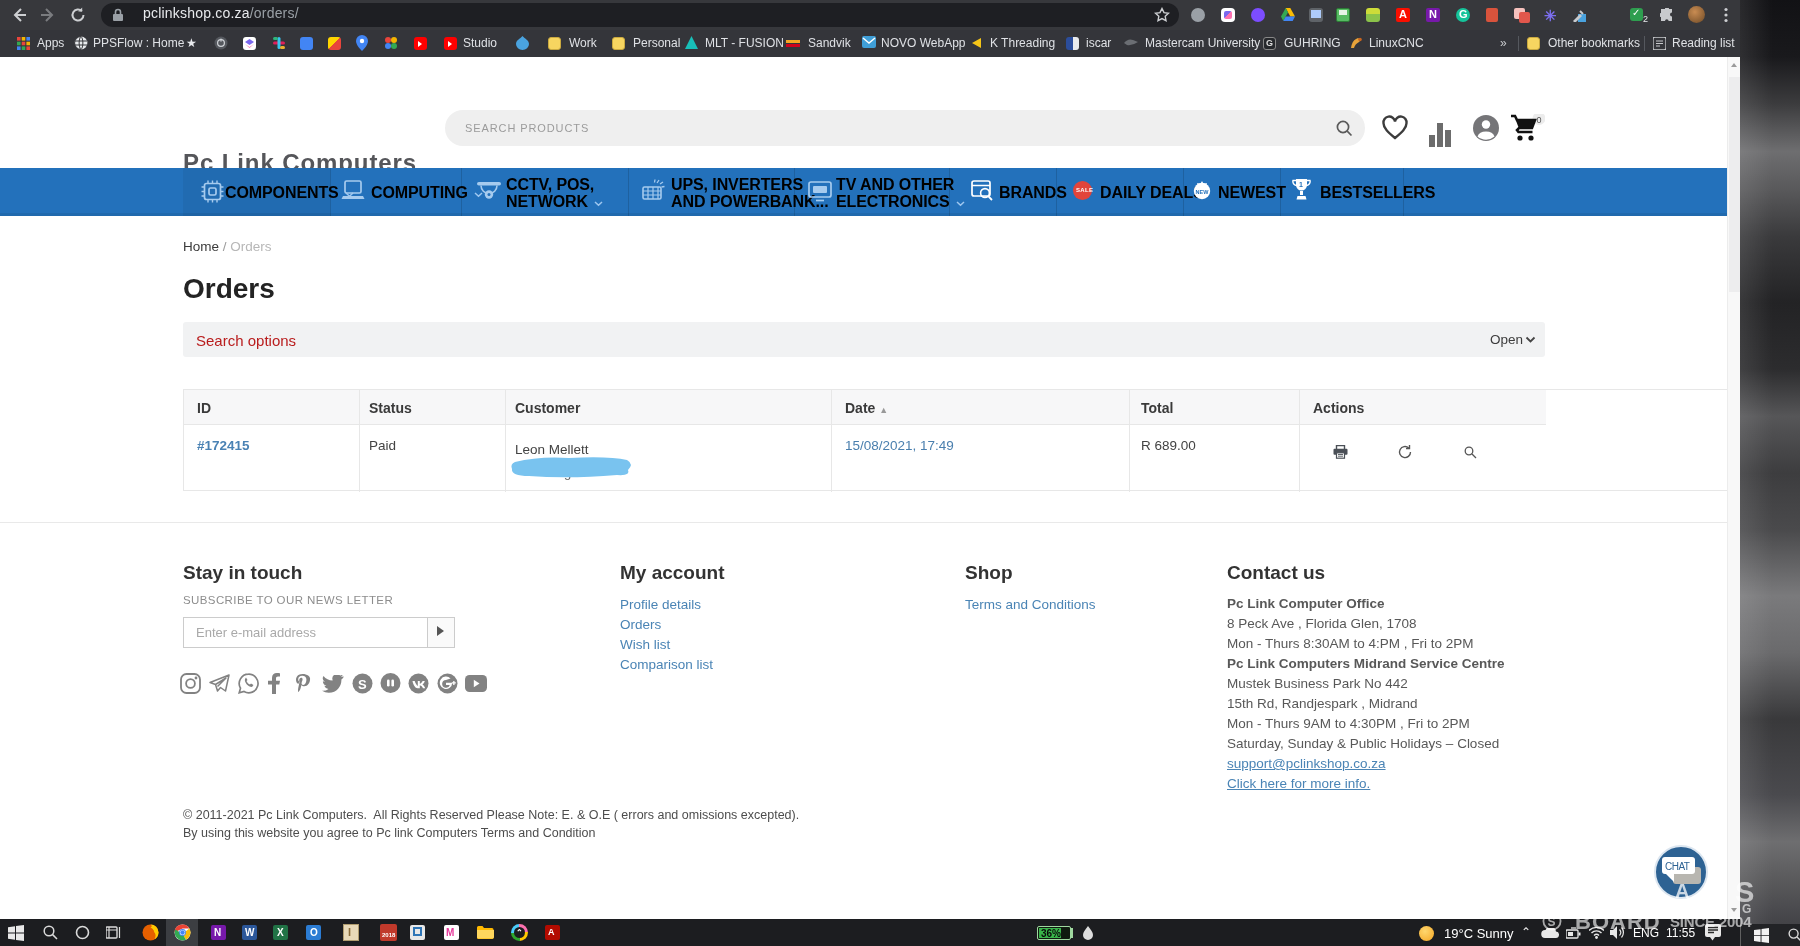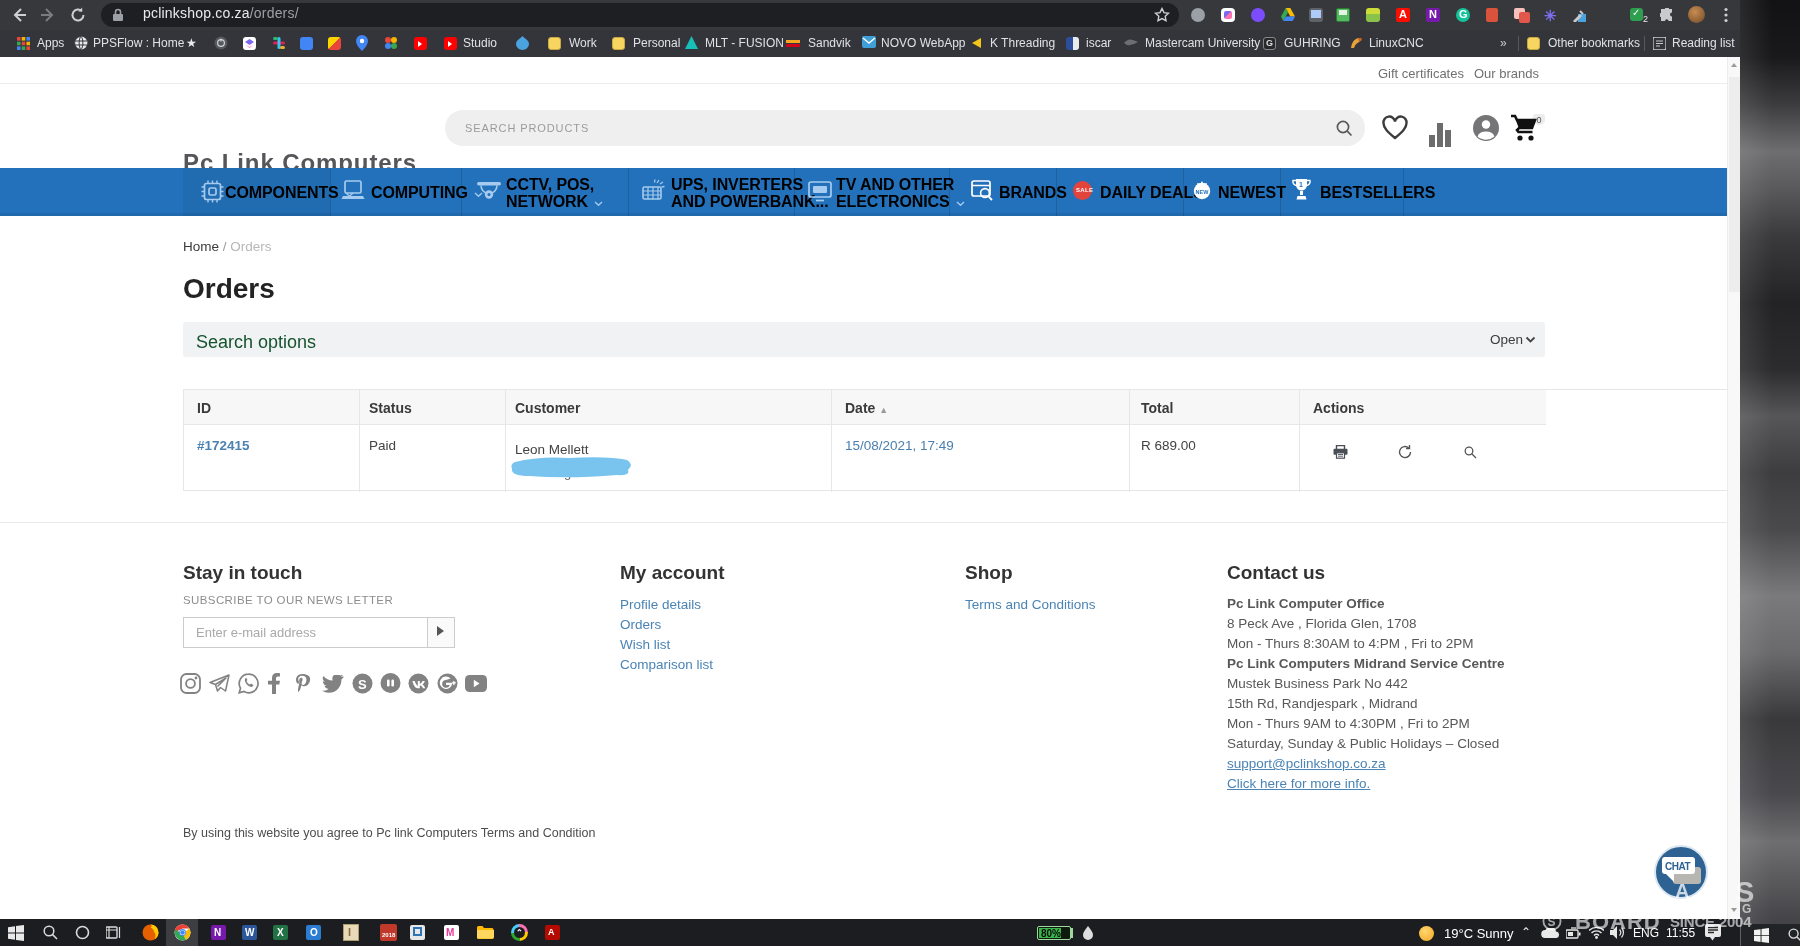--- a/index.html
+++ b/index.html
@@ -217,24 +217,20 @@
     <div class="bkico" style="left:1527px;background:#f7d560;border:1px solid #caa93f"></div>
     <div class="bkitem" style="left:1548px">Other bookmarks</div>
     <div class="abs" style="left:1644px;top:6px;width:1px;height:15px;background:#55585e"></div>
     <svg class="abs" style="left:1653px;top:7px" width="13" height="13" viewBox="0 0 13 13">
         <rect x="0" y="0" width="13" height="13" rx="2" fill="none" stroke="#c8cacd" stroke-width="1.3"></rect>
         <path d="M3 4h7M3 6.5h7M3 9h4" stroke="#c8cacd" stroke-width="1.1"></path>
       </svg>
     <div class="bkitem" style="left:1672px">Reading list</div>
   </div>
   <div id="page" class="abs">
-    <div id="topstrip">
-        <div class="toplink" style="left:1378px;top:9px">Gift certificates</div>
-        <div class="toplink" style="left:1474px;top:9px">Our brands</div>
-      </div>
     <div id="logo">Pc Link Computers</div>
     <div id="searchpill">
         <div id="searchtxt">SEARCH PRODUCTS</div>
       </div>
     <svg class="abs" style="left:1336px;top:63px" width="17" height="17" viewBox="0 0 17 17">
         <circle cx="7" cy="7" r="5.6" stroke="#5a5a5a" stroke-width="1.7" fill="none"></circle>
         <path d="M11.2 11.2 L15.5 15.5" stroke="#5a5a5a" stroke-width="1.7"></path>
       </svg>
     <svg class="abs" style="left:1381px;top:58px" width="28" height="26" viewBox="0 0 28 26">
         <path d="M14 23 C7 17 2.5 13 2.5 8.3 A5.8 5.8 0 0 1 14 6.5 A5.8 5.8 0 0 1 25.5 8.3 C25.5 13 21 17 14 23z" stroke="#3c3c3c" stroke-width="2.4" fill="none"></path>
@@ -330,21 +326,21 @@
     <svg class="abs" style="left:1292px;top:121px" width="19" height="24" viewBox="0 0 19 24">
         <path d="M4 1 h11 v6 a5.5 5.5 0 0 1-11 0z" fill="#fff"></path>
         <path d="M4 2.5 H1 a4 4 0 0 0 4 5 M15 2.5 h3 a4 4 0 0 1-4 5" stroke="#fff" stroke-width="1.4" fill="none"></path>
         <path d="M8 13 h3 v4 h-3z M5.5 18 h8 l1 3.5 h-10z" fill="#fff"></path>
         <text x="7" y="9" font-size="7" font-weight="bold" fill="#2371bb">1</text>
       </svg>
     <div class="navitem nav1" style="left:1320px">BESTSELLERS</div>
     <div class="bc" style="left:183px;top:182px"><span style="color:#3b3b3b">Home</span><span style="color:#9b9b9b"> / </span><span style="color:#b7b7b7">Orders</span></div>
     <div id="h1">Orders</div>
     <div id="sopts">
-      <div class="abs" style="left:13px;top:10px;font-size:18px;color:#14532d">Search options</div>
+      <div class="abs" style="left:13px;top:10px;font-size:15px;color:#b91c1c">Search options</div>
       <div class="abs" style="left:1307px;top:10px;font-size:13.5px;color:#3c3c3c">Open</div>
         <svg class="abs" style="left:1342px;top:14px" width="11" height="8" viewBox="0 0 11 8">
           <path d="M1.5 1.5 L5.5 5.5 L9.5 1.5" stroke="#444" stroke-width="1.8" fill="none"></path>
         </svg>
     </div>
     <div id="tbl">
       <div class="abs" style="left:0;top:34px;width:1362px;height:1px;background:#e7e7e7"></div>
       <div class="abs" style="left:0;top:0;width:1362px;height:34px;background:#f7f7f8"></div>
       <div class="vline" style="left:175px"></div>
         <div class="vline" style="left:321px"></div>
@@ -445,25 +441,26 @@
     <div class="ftxt" style="left:1227px;top:537px;font-weight:bold">Pc Link Computer Office</div>
     <div class="ftxt" style="left:1227px;top:557px">8 Peck Ave , Florida Glen, 1708</div>
     <div class="ftxt" style="left:1227px;top:577px">Mon - Thurs 8:30AM to 4:PM , Fri to 2PM</div>
     <div class="ftxt" style="left:1227px;top:597px;font-weight:bold">Pc Link Computers Midrand Service Centre</div>
     <div class="ftxt" style="left:1227px;top:617px">Mustek Business Park No 442</div>
     <div class="ftxt" style="left:1227px;top:637px">15th Rd, Randjespark , Midrand</div>
     <div class="ftxt" style="left:1227px;top:657px">Mon - Thurs 9AM to 4:30PM , Fri to 2PM</div>
     <div class="ftxt" style="left:1227px;top:677px">Saturday, Sunday &amp; Public Holidays – Closed</div>
     <div class="ftxt" style="left:1227px;top:697px;color:#4a84b5;text-decoration:underline">support@pclinkshop.co.za</div>
     <div class="ftxt" style="left:1227px;top:717px;color:#4a84b5;text-decoration:underline">Click here for more info.</div>
+    <div class="abs" style="left:183px;top:751px;font-size:12.5px;color:#4d4d4d">© 2011-2021 Pc Link Computers.&nbsp; All Rights Reserved Please Note: E. &amp; O.E ( errors and omissions excepted).</div>
     <div class="abs" style="left:183px;top:769px;font-size:12.5px;color:#4d4d4d">By using this website you agree to Pc link Computers Terms and Condition</div>
     <div id="chatw" class="abs" style="left:1654px;top:788px;width:54px;height:54px;border-radius:50%;background:#2d6293;border:2px solid #dce6f0"></div>
     <div class="abs" style="left:1673px;top:810px;width:28px;height:17px;background:#b8b6b0;border-radius:3px"></div>
     <div class="abs" style="left:1662px;top:800px;width:33px;height:17px;background:#fff;border-radius:3px"></div>
-    <div class="abs" style="left:1665px;top:804px;font-size:10px;font-weight:bold;color:#2d6293;letter-spacing:-.5px">CHAT</div>
+    <div class="abs" style="left:1665px;top:804px;font-size:10px;font-weight:normal;color:#2d6293;letter-spacing:-.5px">CHAT</div>
     <div class="abs" style="left:1665px;top:816px;width:0;height:0;border-top:9px solid #fff;border-left:9px solid transparent"></div>
     <div class="abs" style="left:1675px;top:823px;font-size:20px;font-weight:bold;color:rgba(255,255,255,.75)">A</div>
     <div id="sbar">
       <div class="abs" style="left:3px;top:6px;width:0;height:0;border-bottom:4.5px solid #9a9a9a;border-left:3.5px solid transparent;border-right:3.5px solid transparent"></div>
       <div class="abs" style="left:1px;top:20px;width:11px;height:215px;background:#ededee"></div>
       <div class="abs" style="left:3px;top:851px;width:0;height:0;border-top:4.5px solid #9a9a9a;border-left:3.5px solid transparent;border-right:3.5px solid transparent"></div>
     </div>
   </div>
   <div id="taskbar" class="abs">
     <svg class="abs" style="left:8px;top:6px" width="16" height="16" viewBox="0 0 16 16">
@@ -515,21 +512,21 @@
         <path d="M0 1.5 a1.5 1.5 0 0 1 1.5-1.5 h4 l1.5 2 h8 a1.5 1.5 0 0 1 1.5 1.5 v8 a1.5 1.5 0 0 1-1.5 1.5 h-13.5 a1.5 1.5 0 0 1-1.5-1.5z" fill="#ffb900"></path>
         <path d="M0 4 h17 v7 a1.5 1.5 0 0 1-1.5 1.5 h-14 a1.5 1.5 0 0 1-1.5-1.5z" fill="#ffd75e"></path>
       </svg>
     <div class="abs" style="left:511px;top:5px;width:17px;height:17px;border-radius:50%;background:conic-gradient(#fd71af 0 25%,#ffc800 25% 50%,#2ea52c 50% 75%,#49ccf9 75% 100%)"></div>
       <div class="abs" style="left:514px;top:8px;width:11px;height:11px;border-radius:50%;background:#1c1d20"></div>
       <div class="abs" style="left:516px;top:9px;color:#fff;font-size:8px;font-weight:bold">⌃</div>
     <div class="abs" style="left:545px;top:6px;width:15px;height:15px;background:#b30b00;border-radius:2px"></div>
       <div class="abs" style="left:548px;top:8px;color:#fff;font-size:9px;font-weight:bold">A</div>
     <div class="abs" style="left:1037px;top:7px;width:34px;height:14px;border:1px solid #9fd89f;border-radius:2px;background:#0f1a0f"></div>
     <div class="abs" style="left:1039px;top:9px;width:22px;height:10px;background:#39b54a"></div>
-    <div class="abs" style="left:1041px;top:8.5px;font-size:10px;color:#0a0a0a;font-weight:bold">80%</div>
+    <div class="abs" style="left:1041px;top:8.5px;font-size:10px;color:#0a0a0a;font-weight:bold">36%</div>
     <div class="abs" style="left:1071px;top:9px;width:2px;height:10px;background:#9fd89f"></div>
     <svg class="abs" style="left:1083px;top:7px" width="10" height="14" viewBox="0 0 10 14">
         <path d="M5 0 C8 4 10 6 10 9 a5 5 0 0 1-10 0 C0 6 2 4 5 0z" fill="#ddd"></path>
       </svg>
     <div class="abs" style="left:1418px;top:926px-919px"></div>
     <div class="abs" style="left:1419px;top:7px;width:15px;height:15px;border-radius:50%;background:radial-gradient(circle at 40% 35%,#ffd76e,#f5a623)"></div>
     <div class="abs" style="left:1444px;top:7px;font-size:13px;color:#fff">19°C Sunny</div>
     <div class="abs" style="left:1521px;top:6px;font-size:12px;color:#e8e8e8">⌃</div>
     <svg class="abs" style="left:1541px;top:9px" width="18" height="11" viewBox="0 0 18 11">
         <path d="M4 10 a4 4 0 0 1 .5-8 a5.5 5.5 0 0 1 10.5 1.5 a3.2 3.2 0 0 1-.5 6.5z" fill="#e8e8e8"></path>

